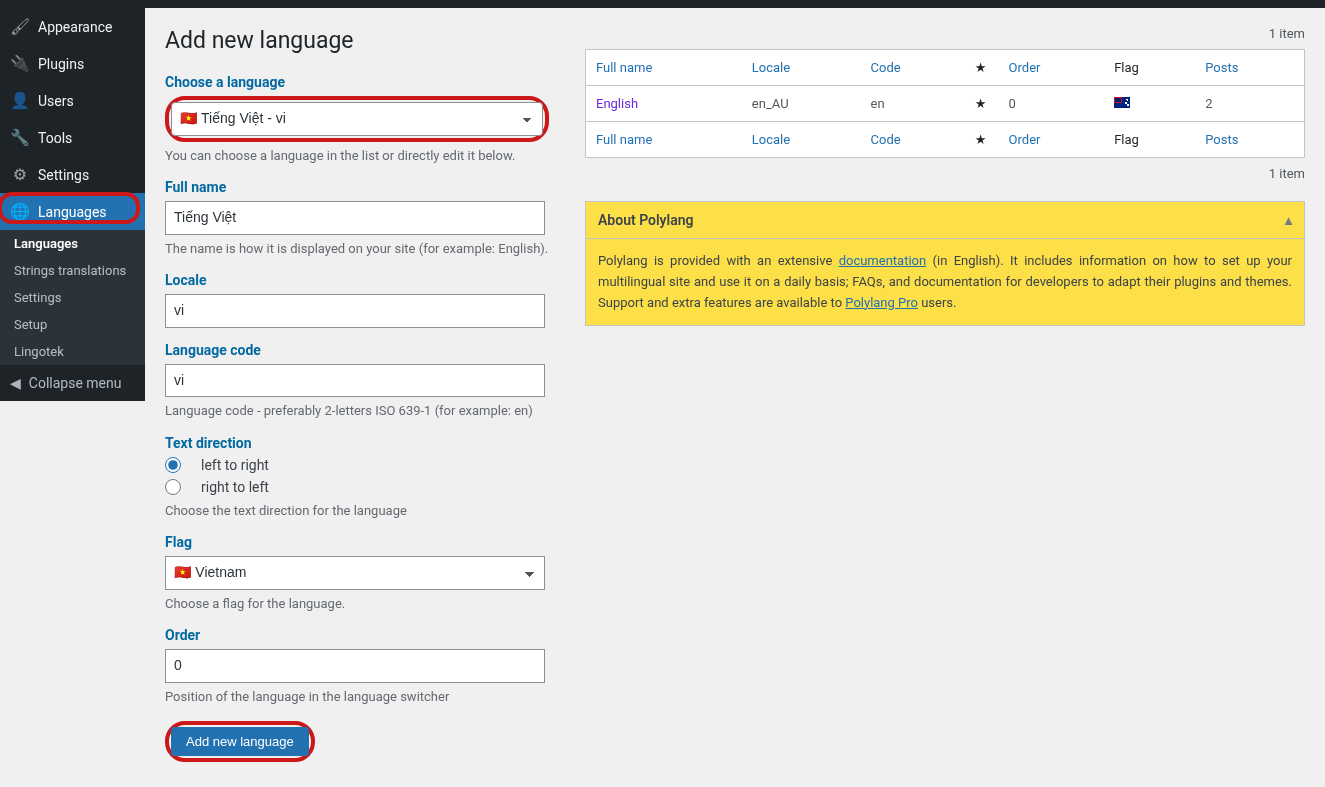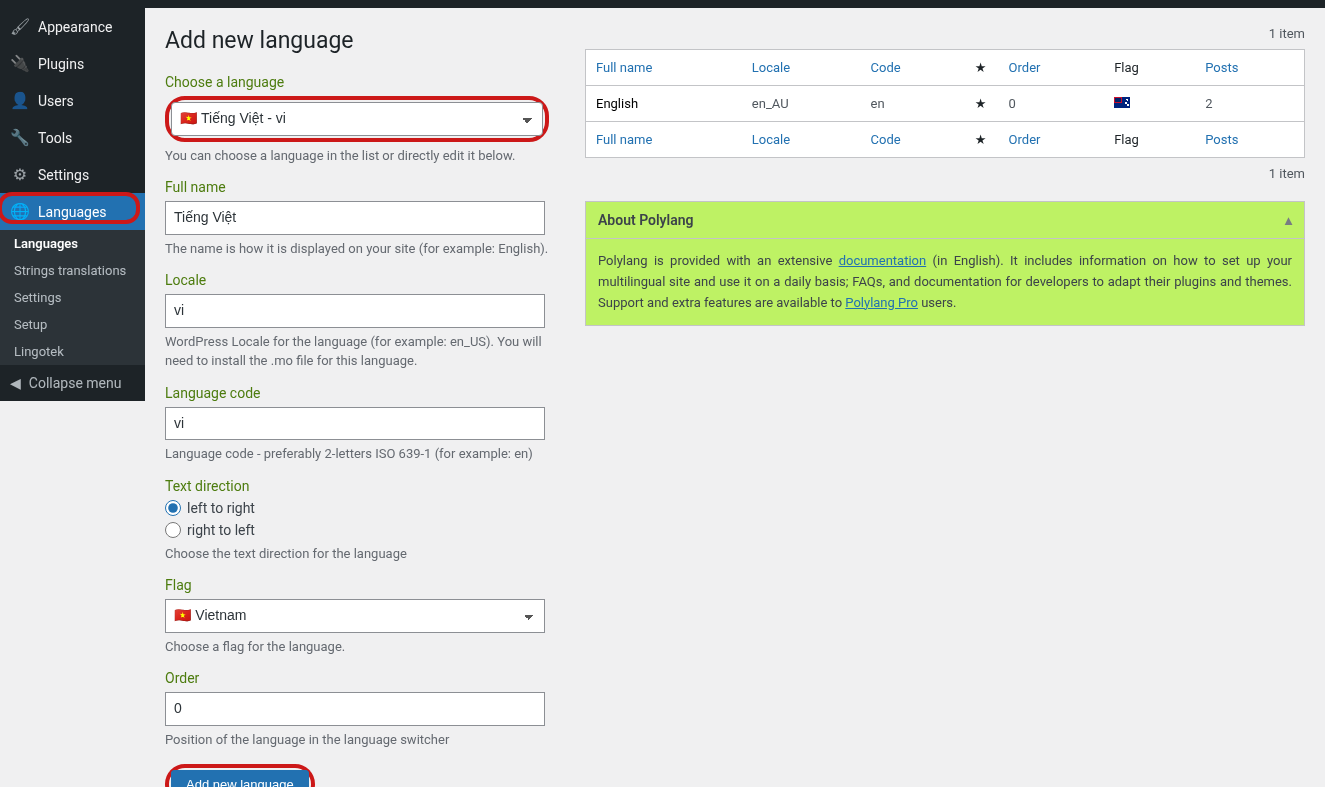--- a/index.html
+++ b/index.html
@@ -14,44 +14,44 @@
 .menu-item.current .mico { color: #fff; }
 .submenu { background: #2c3338; }
 .submenu .sub { padding: 6px 8px 6px 14px; color: rgba(240,246,252,.7); font-size: 13px; cursor: pointer; }
 .submenu .sub.current { color: #fff; font-weight: 600; }
 .collapse { margin-top: auto; display: flex; align-items: center; gap: 8px; padding: 10px; color: rgba(240,246,252,.7); cursor: pointer; }
 .content { flex: 1; display: flex; padding: 10px 20px 20px 20px; gap: 20px; overflow: auto; }
 .col-left { width: 400px; flex-shrink: 0; }
 .col-right { flex: 1; min-width: 0; }
 h1.screen-title { font-size: 23px; font-weight: 400; color: #1d2327; margin: 9px 0 20px; }
 .form-field { margin-bottom: 14px; }
-.field-label { display: block; font-weight: 400; color: #4d7c0f; margin-bottom: 6px; font-size: 14px; }
+.field-label { display: block; font-weight: 700; color: #0369a1; margin-bottom: 6px; font-size: 14px; }
 .field-desc { font-size: 13px; color: #646970; margin-top: 4px; line-height: 1.5; }
 .text-input, .select { width: 100%; max-width: 380px; padding: 6px 8px; font-size: 14px; line-height: 1.4; border: 1px solid #8c8f94; border-radius: 0; background: #fff; color: #2c3338; }
 .select { appearance: none; background-image: linear-gradient(45deg, transparent 50%, #555 50%), linear-gradient(135deg, #555 50%, transparent 50%); background-position: calc(100% - 15px) 55%, calc(100% - 10px) 55%; background-size: 5px 5px, 5px 5px; background-repeat: no-repeat; padding-right: 30px; }
-.radio-row { display: flex; align-items: center; gap: 6px; margin: 6px 0; font-size: 14px; }
+.radio-row { display: flex; align-items: center; gap: 20px; margin: 6px 0; font-size: 14px; }
 .radio-row input { width: 16px; height: 16px; accent-color: #2271b1; }
 .btn-primary { background: #2271b1; color: #fff; border: 1px solid #2271b1; padding: 6px 14px; font-size: 13px; border-radius: 3px; cursor: pointer; }
 .ring-red { position: relative; border: 4px solid #cc1818; border-radius: 20px; padding: 2px; display: inline-block; }
 .ring-red.fit-select .select { border-radius: 4px; }
 .ring-menu { position: absolute; left: -2px; top: 184px; width: 142px; height: 32px; border: 4px solid #cc1818; border-radius: 14px; pointer-events: none; z-index: 5;}
 .ring-btn { display: inline-block; }
 .item-count { text-align: right; font-size: 13px; color: #50575e; margin: 8px 0; }
 table.wp-list { width: 100%; border-collapse: collapse; background: #fff; border: 1px solid #c3c4c7; font-size: 13px; }
 table.wp-list thead th, table.wp-list tfoot th { text-align: left; font-weight: 400; padding: 10px 10px; color: #2271b1; border-bottom: 1px solid #c3c4c7; }
 table.wp-list tfoot th { border-top: 1px solid #c3c4c7; border-bottom: none; }
 table.wp-list thead th.nolink, table.wp-list tfoot th.nolink { color: #1d2327; }
 table.wp-list thead th.star, table.wp-list tfoot th.star { text-align: center; width: 36px; color: #1d2327; }
 table.wp-list tbody td { padding: 10px 10px; vertical-align: middle; color: #50575e; }
-table.wp-list tbody td.link a { color: #000000; text-decoration: none; }
+table.wp-list tbody td.link a { color: #6d28d9; text-decoration: none; }
 table.wp-list tbody td.star { text-align: center; color: #1d2327; }
 .flag-au { width: 16px; height: 11px; background: linear-gradient(#00247d,#00247d); position: relative; display: inline-block; }
 .flag-au::before{content:"";position:absolute;inset:0;background: radial-gradient(circle at 75% 55%, #fff 1px, transparent 1px), radial-gradient(circle at 83% 25%, #fff 1px, transparent 1px), radial-gradient(circle at 88% 75%, #fff 1px, transparent 1px);}
 .flag-au::after{content:"";position:absolute;left:0;top:0;width:8px;height:6px;background:linear-gradient(#012169,#012169);box-shadow: inset 0 0 0 1px #c8102e;}
-.postbox { border: 1px solid #c3c4c7; background: #bef264; margin-top: 20px; }
+.postbox { border: 1px solid #c3c4c7; background: #fde047; margin-top: 20px; }
 .postbox .hndle { padding: 10px 12px; font-size: 14px; font-weight: 600; border-bottom: 1px solid #c3c4c7; display: flex; align-items: center; justify-content: space-between; cursor: pointer; }
 .postbox .toggle-arrow { color: #787c82; }
 .postbox .inside { padding: 12px; font-size: 13px; color: #3c434a; line-height: 1.6; text-align: justify; }
 .postbox .inside a { color: #2271b1; }
 .sidebar-container{position:relative;}
 </style>
 </head>
 <body>
 
 <div class="app">
@@ -118,21 +118,20 @@
 
         <div class="form-field">
           <label class="field-label">Full name</label>
           <input class="text-input" value="Tiếng Việt" style="">
           <div class="field-desc">The name is how it is displayed on your site (for example: English).</div>
         </div>
 
         <div class="form-field">
           <label class="field-label">Locale</label>
           <input class="text-input" value="vi" style="">
-          <div class="field-desc">WordPress Locale for the language (for example: en_US). You will need to install the .mo file for this language.</div>
         </div>
 
         <div class="form-field">
           <label class="field-label">Language code</label>
           <input class="text-input" value="vi" style="">
           <div class="field-desc">Language code - preferably 2-letters ISO 639-1 (for example: en)</div>
         </div>
 
         <div class="form-field">
           <label class="field-label">Text direction</label>

